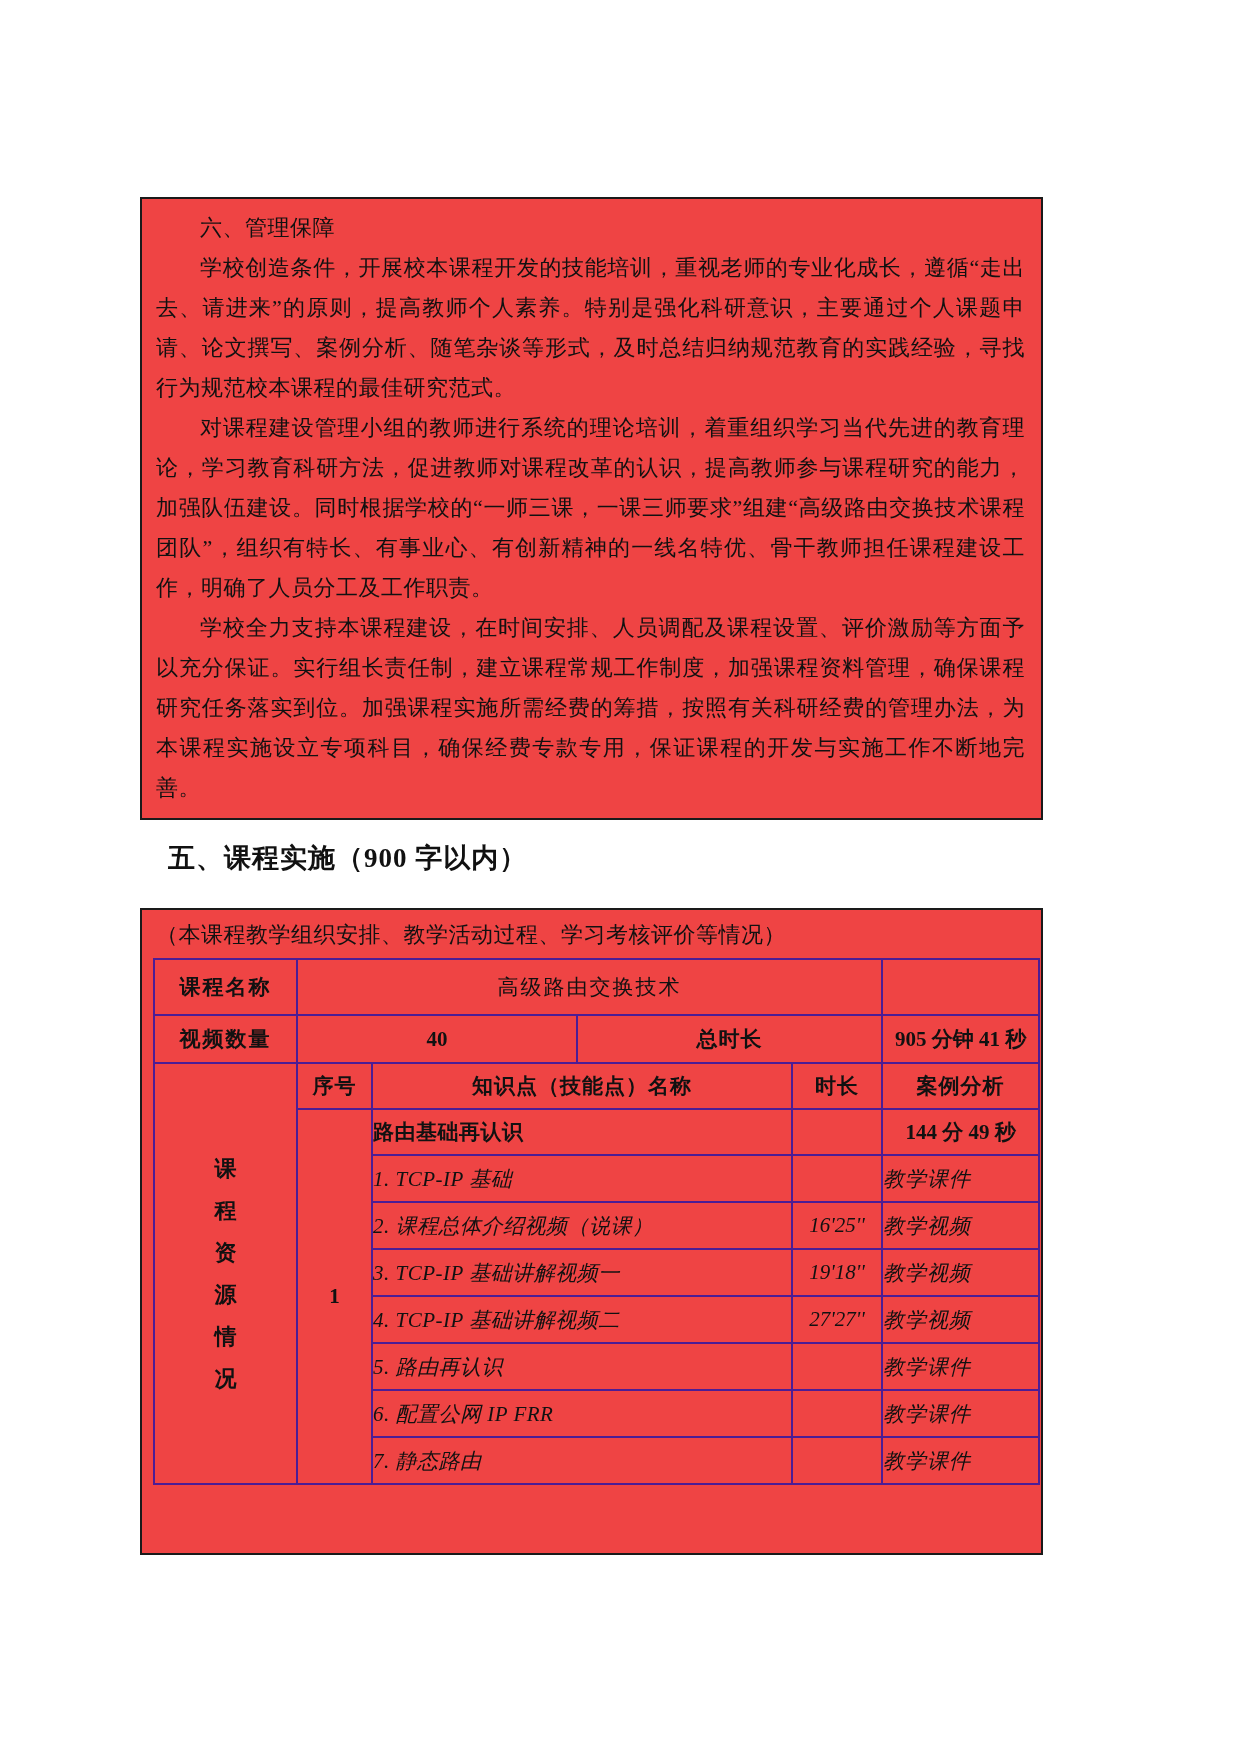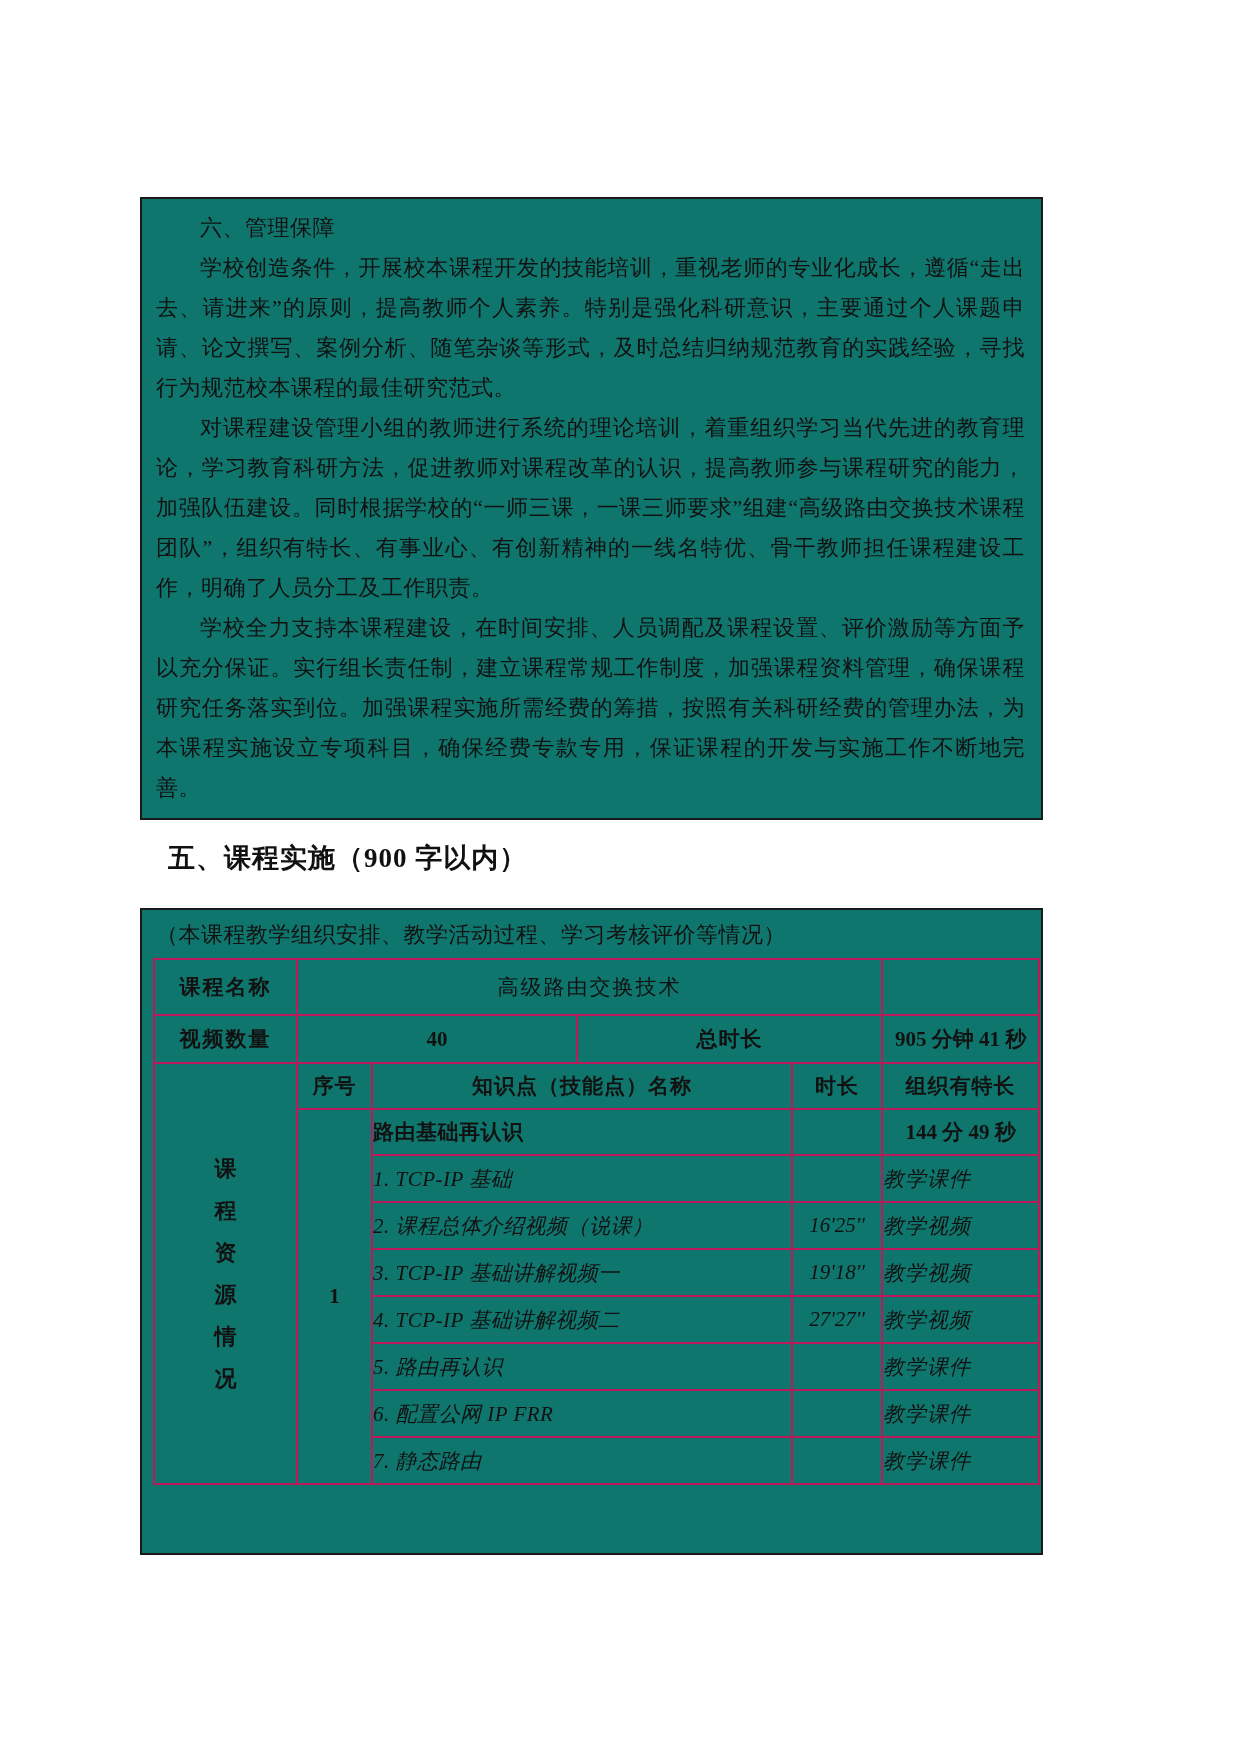--- a/index.html
+++ b/index.html
@@ -9,21 +9,21 @@
     position: relative;
     font-family: "Liberation Serif", "DejaVu Serif", serif;
     color: #111111;
   }
   .page { position: absolute; left: 0; top: 0; width: 1240px; height: 1753px; }
 
   .box {
     width: 903px;
     margin-left: 140px;
     border: 2px solid #1a1a1a;
-    background: #0f766e;
+    background: #ef4444;
   }
 
   .box1 {
     margin-top: 197px;
     height: 623px;
     padding: 9px 16px 8px 14px;
   }
   .box1 p {
     font-size: 22px;
     line-height: 40px;
@@ -54,21 +54,21 @@
     letter-spacing: 0.5px;
   }
 
   table.course {
     border-collapse: collapse;
     table-layout: fixed;
     width: 885px;
     margin: 5px 0 0 11px;
   }
   table.course td {
-    border: 2px solid #be185d;
+    border: 2px solid #4c1d95;
     font-size: 21px;
     vertical-align: middle;
     overflow: hidden;
     padding: 0;
   }
   td.c { text-align: center; }
   td.b { font-weight: bold; }
   td.nm { text-align: left; padding-left: 9px; letter-spacing: 0.5px; }
   td.typ { text-align: left; padding-left: 14px; letter-spacing: 1px; }
   td.dur { text-align: center; font-size: 17px; }
@@ -131,21 +131,21 @@
         <td class="hdr" colspan="2">总时长</td>
         <td class="total">905 分钟 41 秒</td>
       </tr>
       <tr class="hd">
         <td rowspan="9">
           <div class="vlabel">课程资源情况</div>
         </td>
         <td class="hdr">序号</td>
         <td class="hdr" colspan="2">知识点（技能点）名称</td>
         <td class="hdr">时长</td>
-        <td class="hdr">组织有特长</td>
+        <td class="hdr">案例分析</td>
       </tr>
       <tr class="md">
         <td class="no-cell" rowspan="8">1</td>
         <td class="nm b" colspan="2">路由基础再认识</td>
         <td class="dur"></td>
         <td class="c b">144 分 49 秒</td>
       </tr>
       <tr class="it">
         <td class="nm" colspan="2">1. TCP-IP 基础</td>
         <td class="dur"></td>

